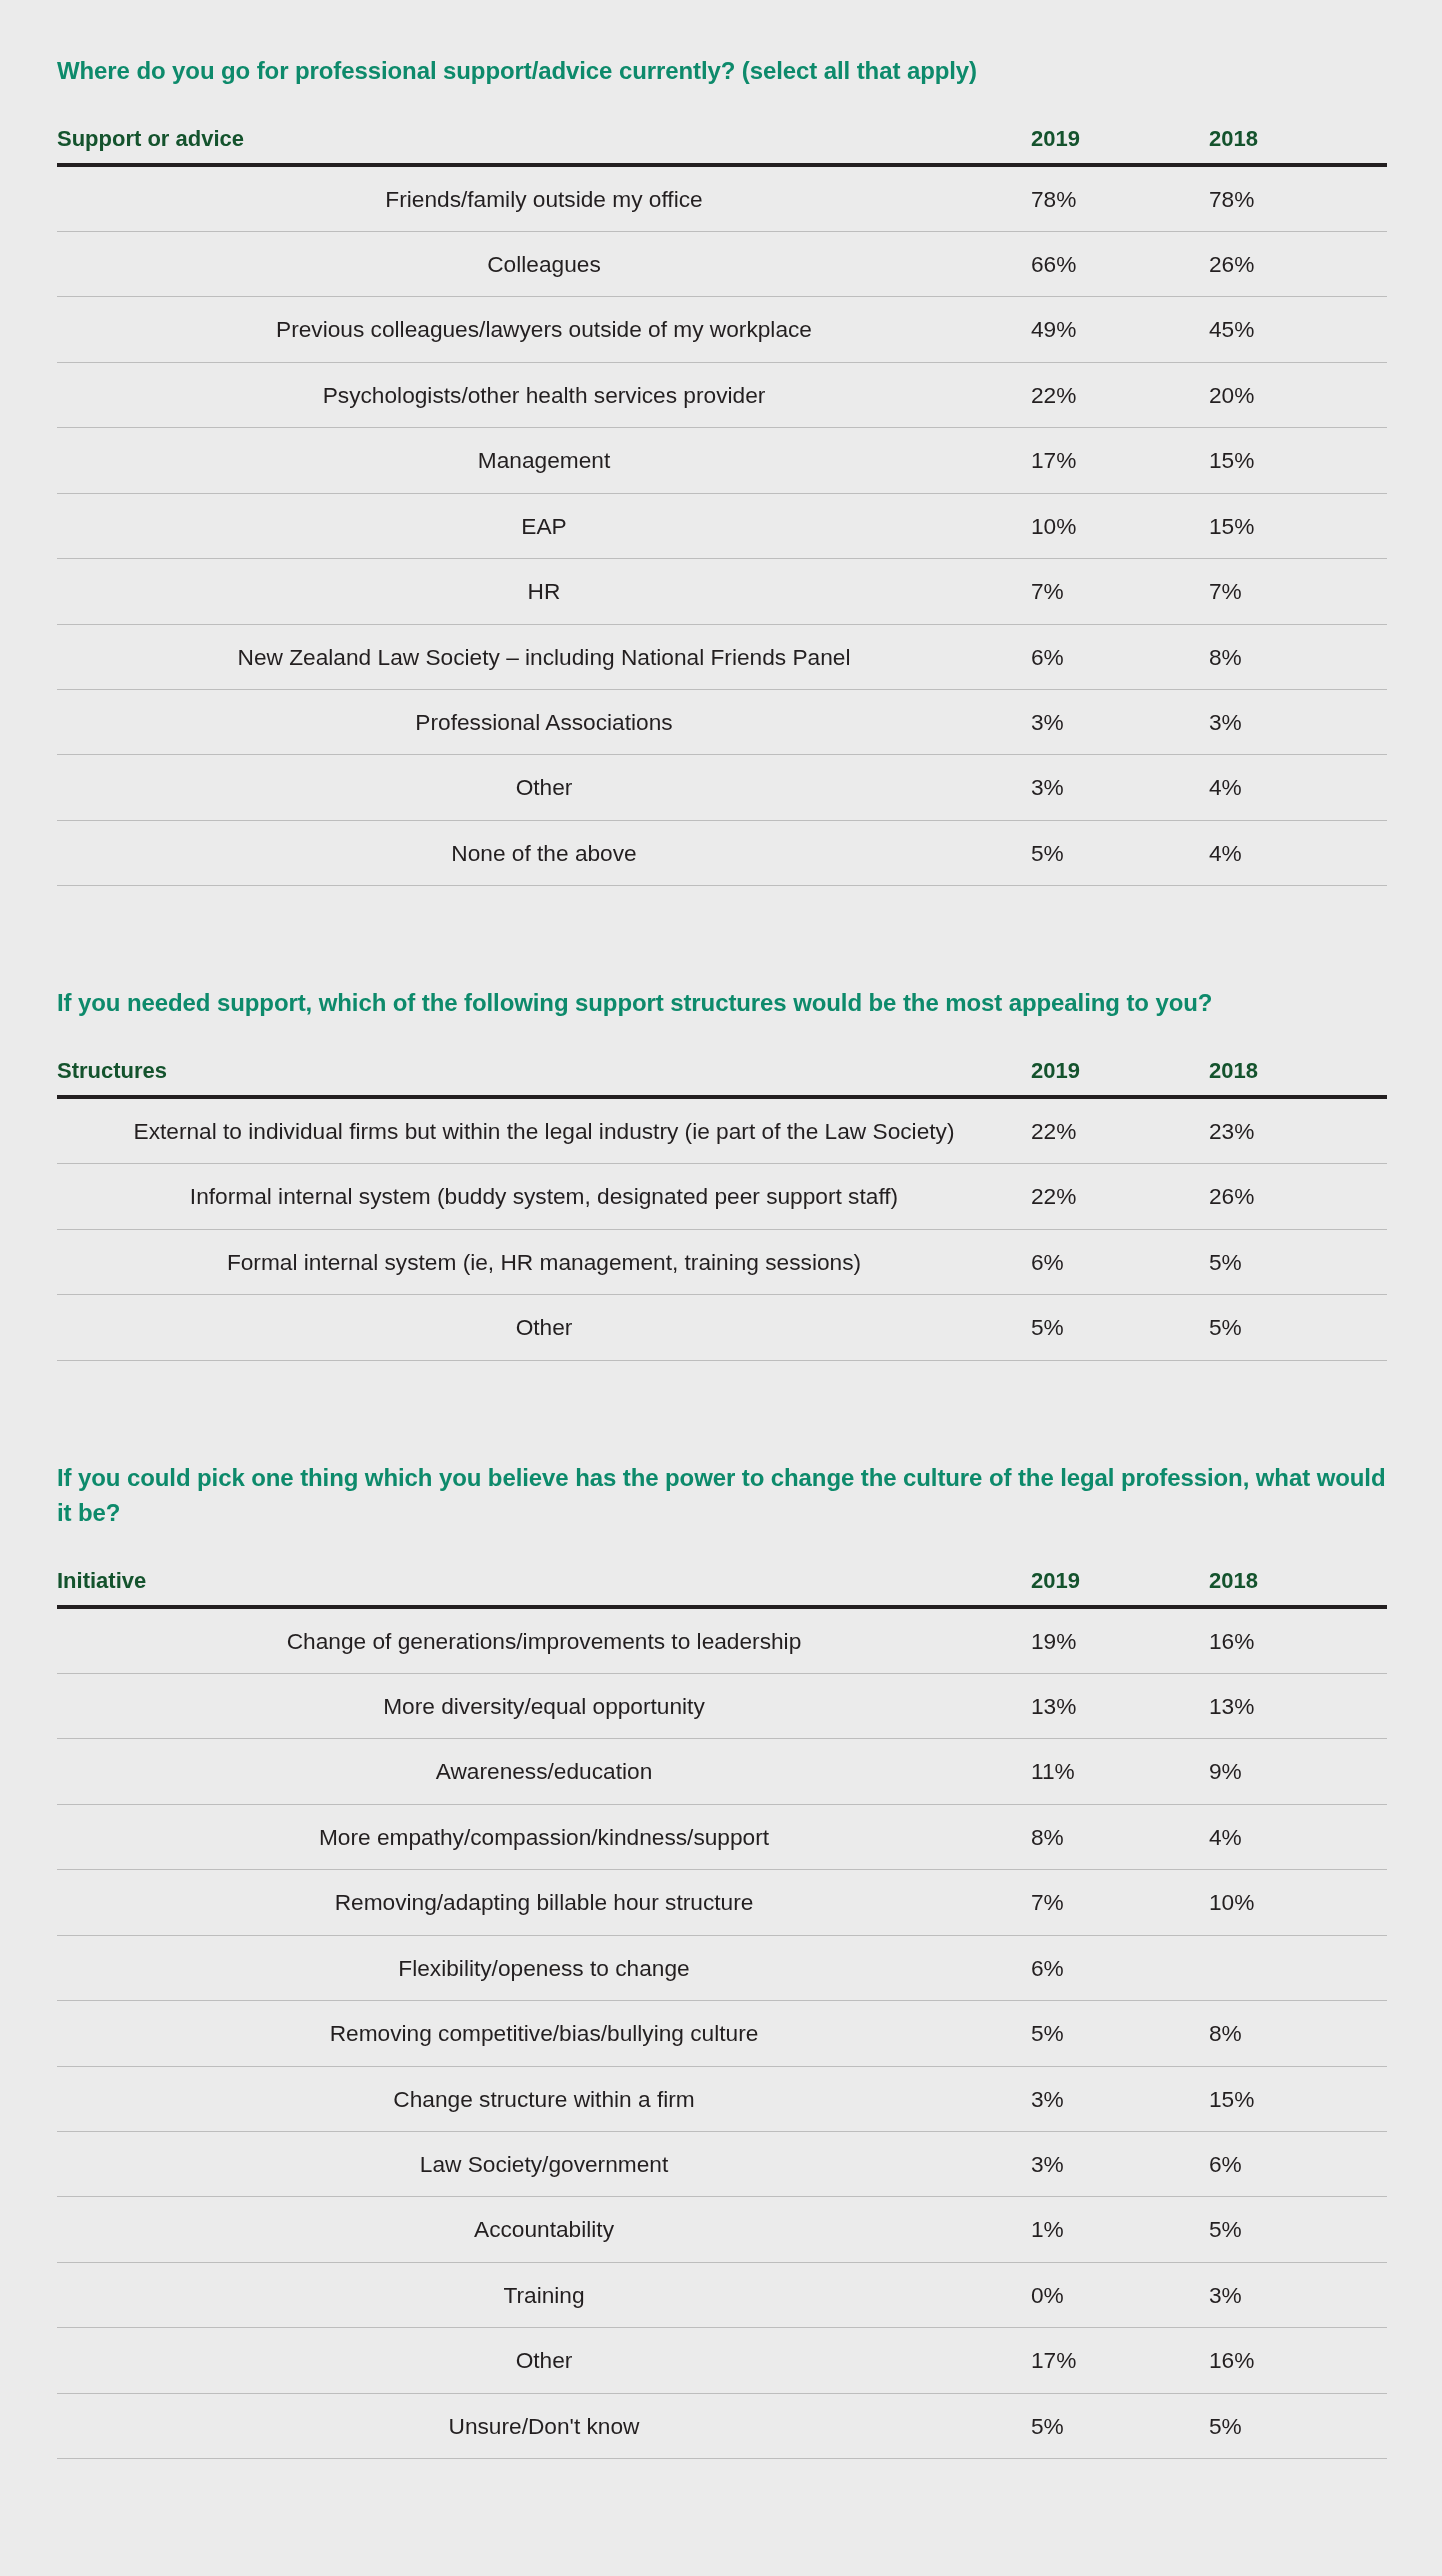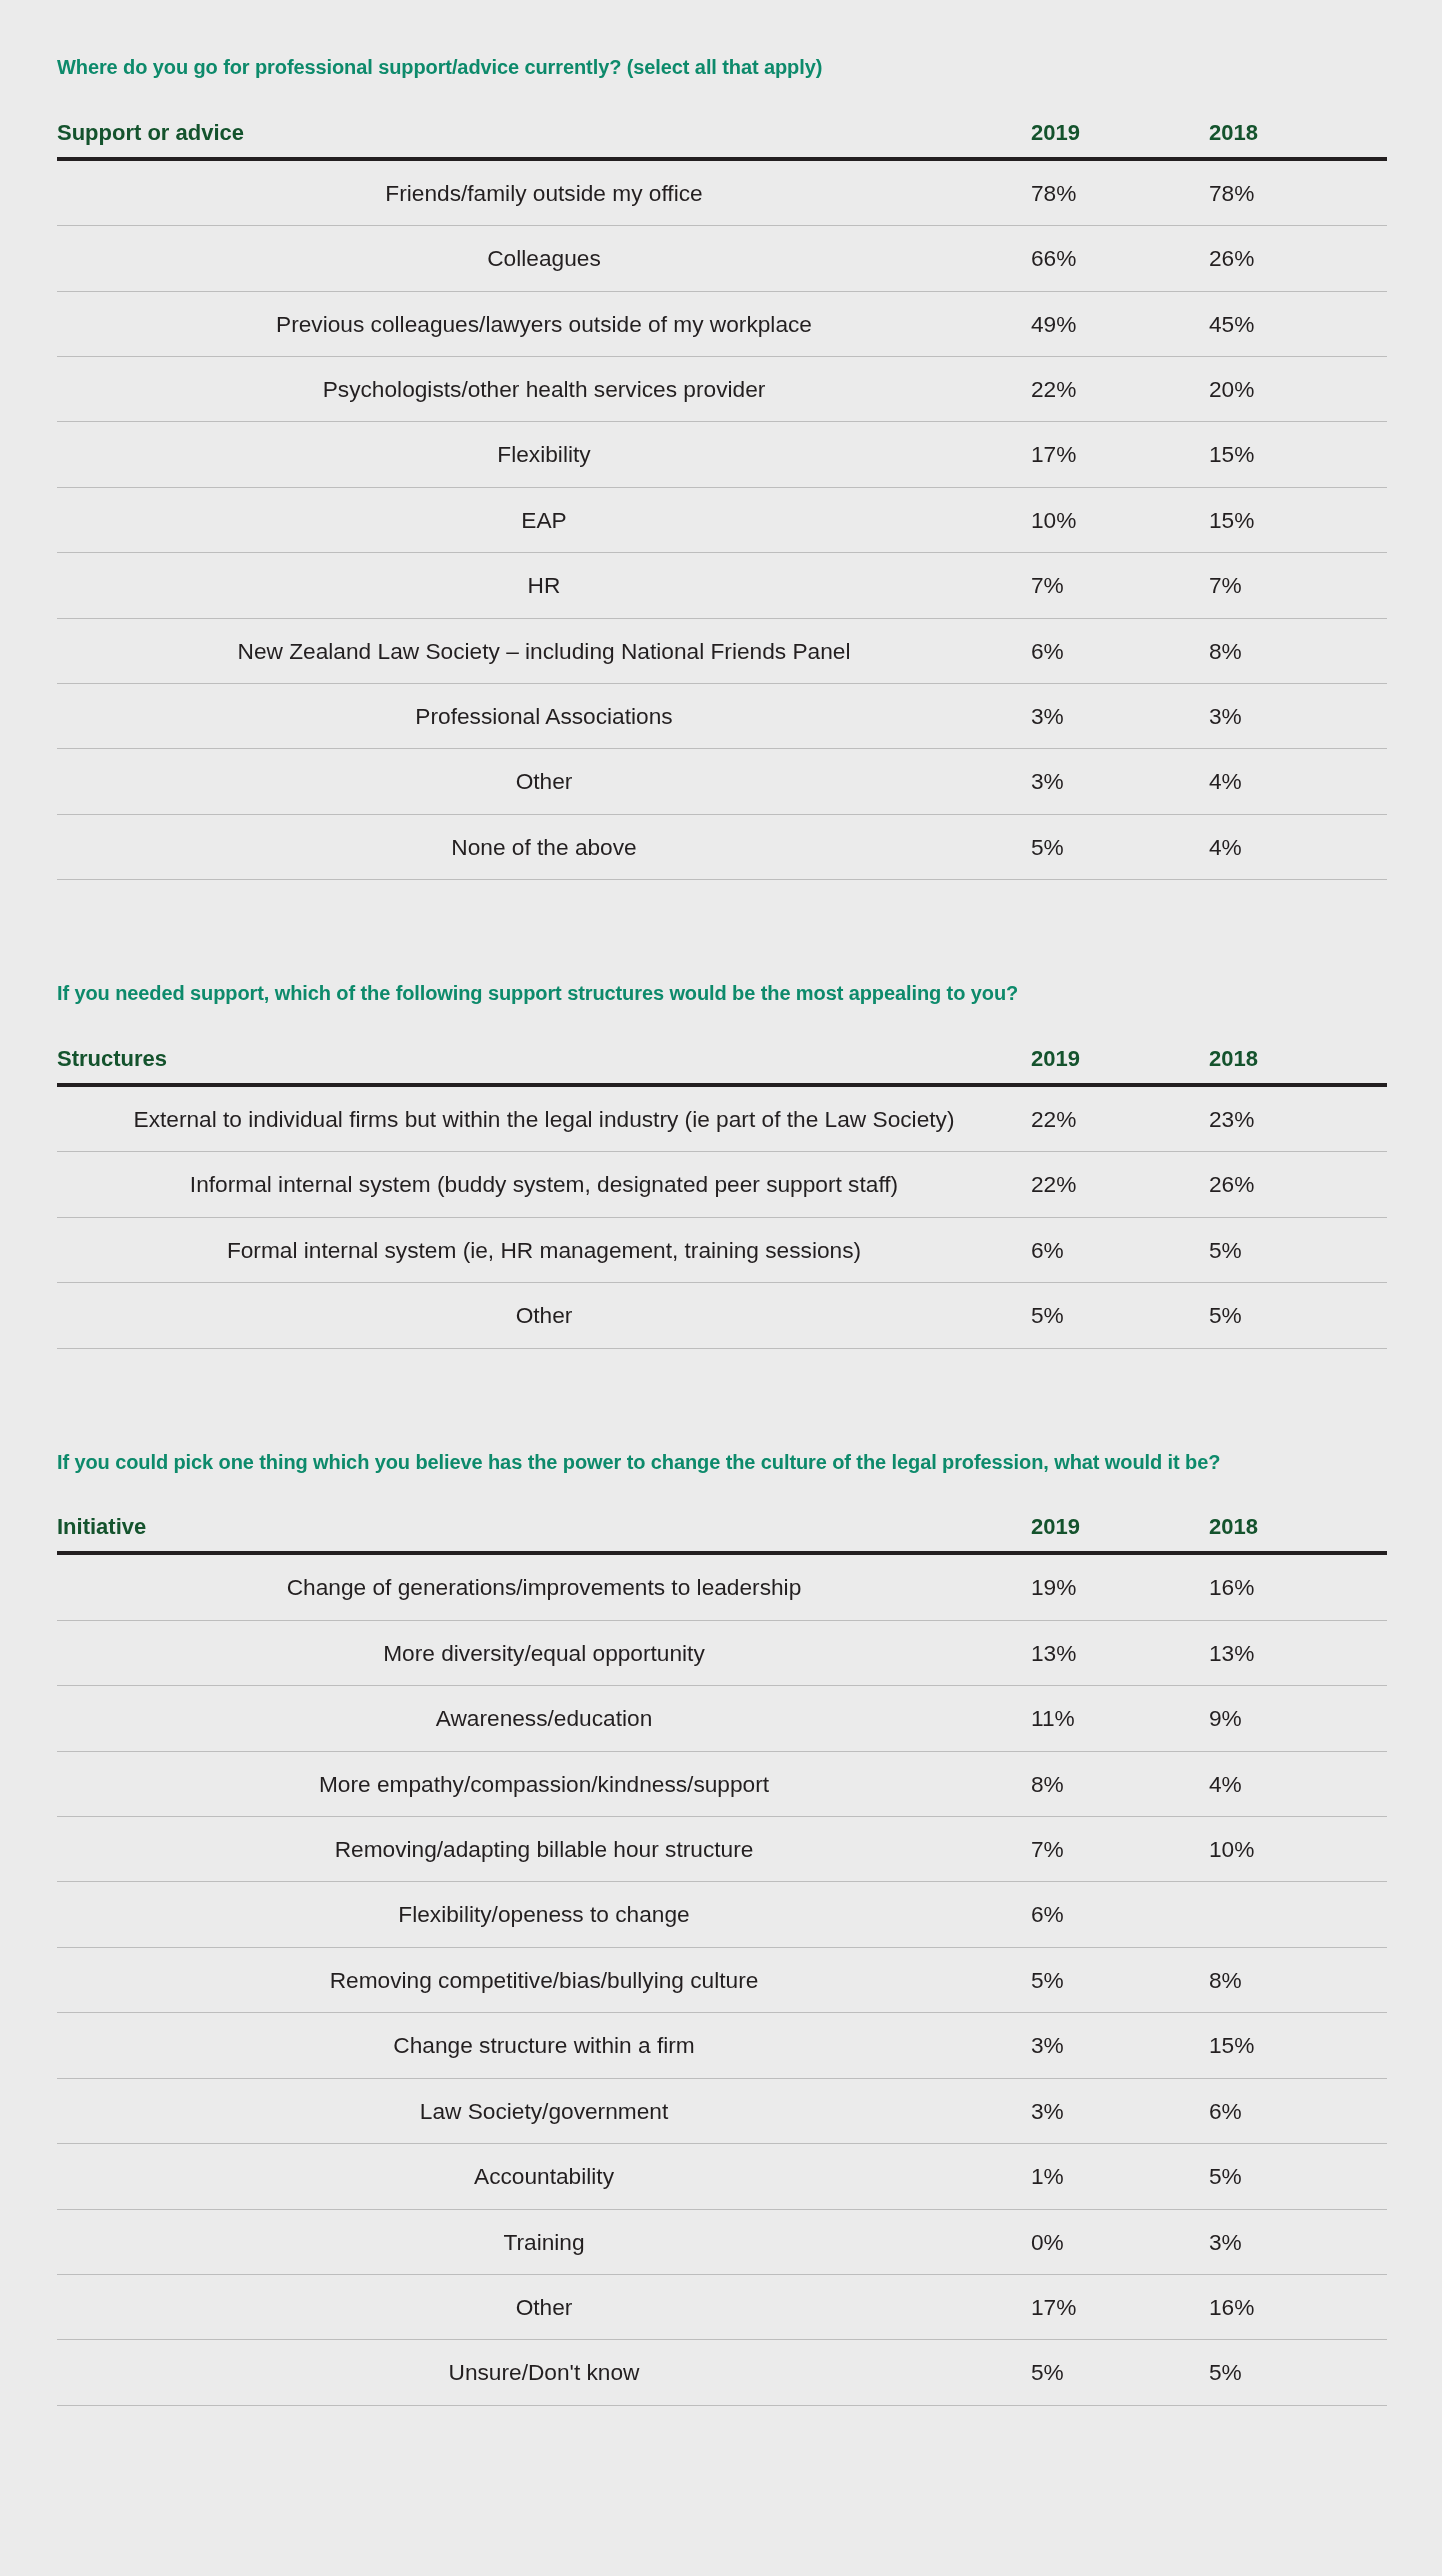--- a/index.html
+++ b/index.html
@@ -22,21 +22,21 @@
     position: relative;
     overflow: hidden;
   }
 
   
   .section {
     width: 1329px;
   }
   .section-heading {
     color: #0d8a6b;
-    font-size: 20px;
+    font-size: 24px;
     font-weight: bold;
     line-height: 1.48;
     letter-spacing: -0.1px;
     margin: 0;
     padding: 0;
     max-width: 1332px;
   }
 
   
   .survey-table {
@@ -116,21 +116,21 @@
               <td class="td-label">Previous colleagues/lawyers outside of my workplace</td>
               <td class="td-val">49%</td>
               <td class="td-val">45%</td>
             </tr>
             <tr>
               <td class="td-label">Psychologists/other health services provider</td>
               <td class="td-val">22%</td>
               <td class="td-val">20%</td>
             </tr>
             <tr>
-              <td class="td-label">Flexibility</td>
+              <td class="td-label">Management</td>
               <td class="td-val">17%</td>
               <td class="td-val">15%</td>
             </tr>
             <tr>
               <td class="td-label">EAP</td>
               <td class="td-val">10%</td>
               <td class="td-val">15%</td>
             </tr>
             <tr>
               <td class="td-label">HR</td>

